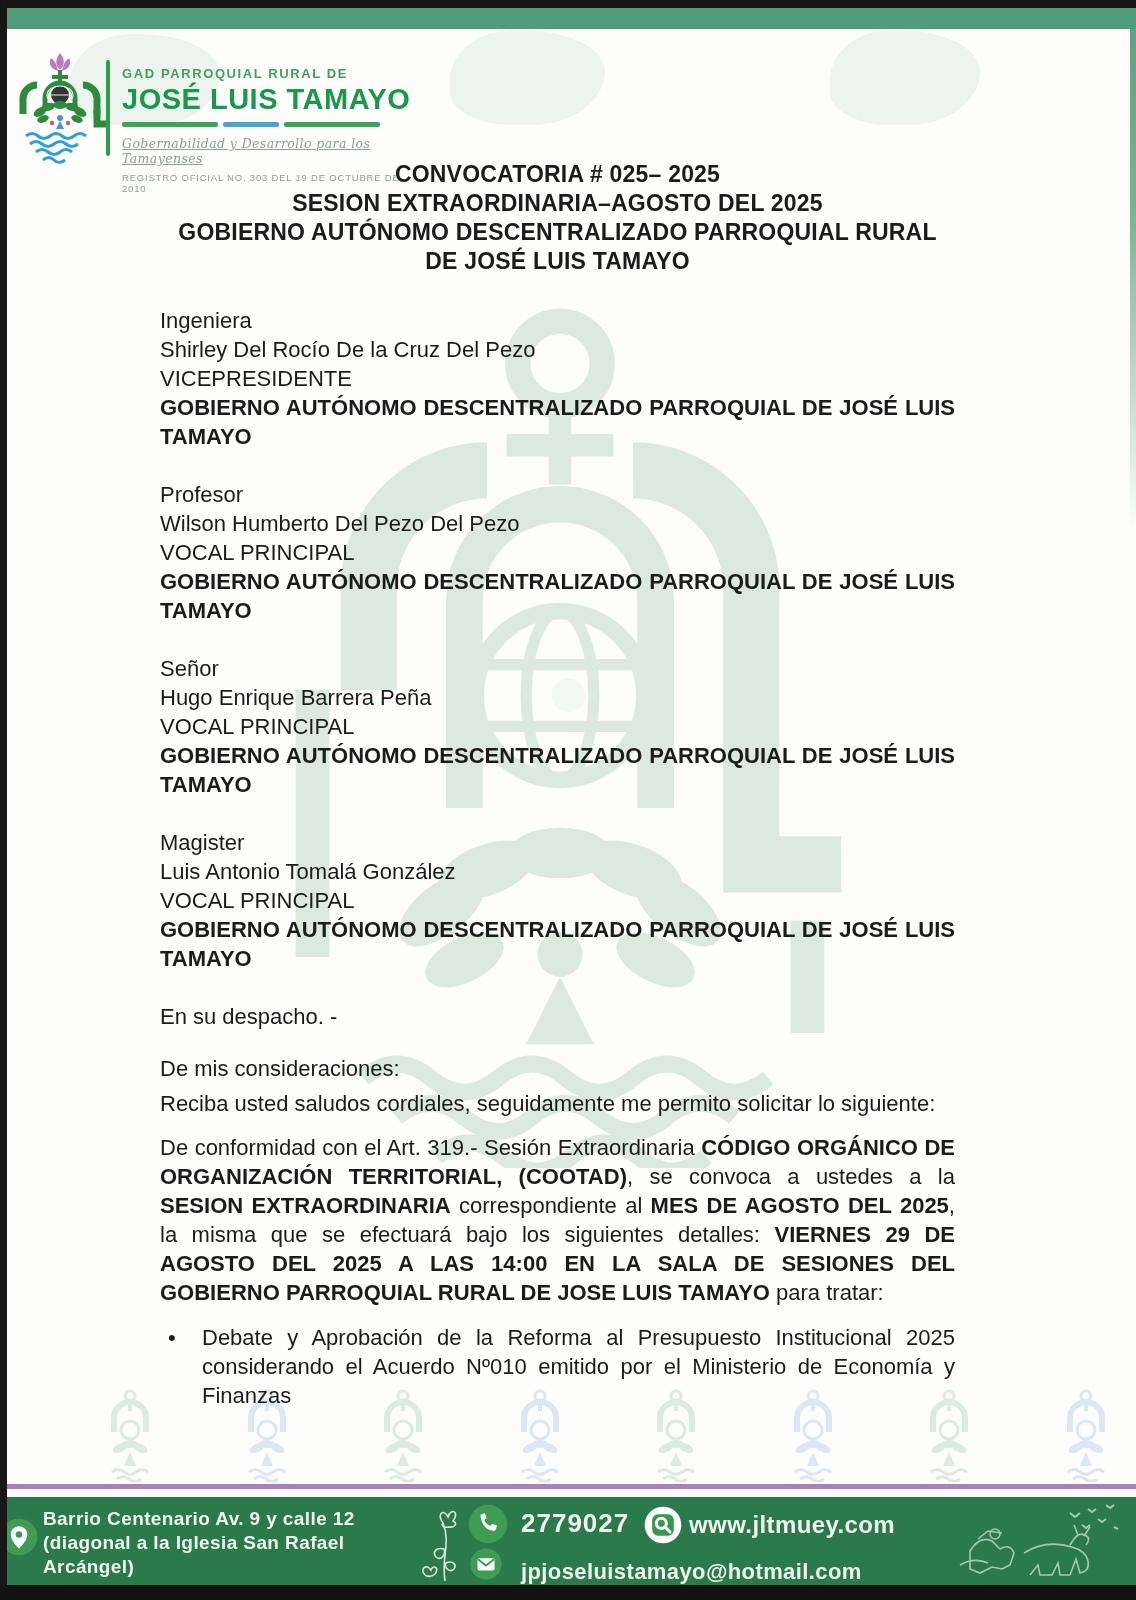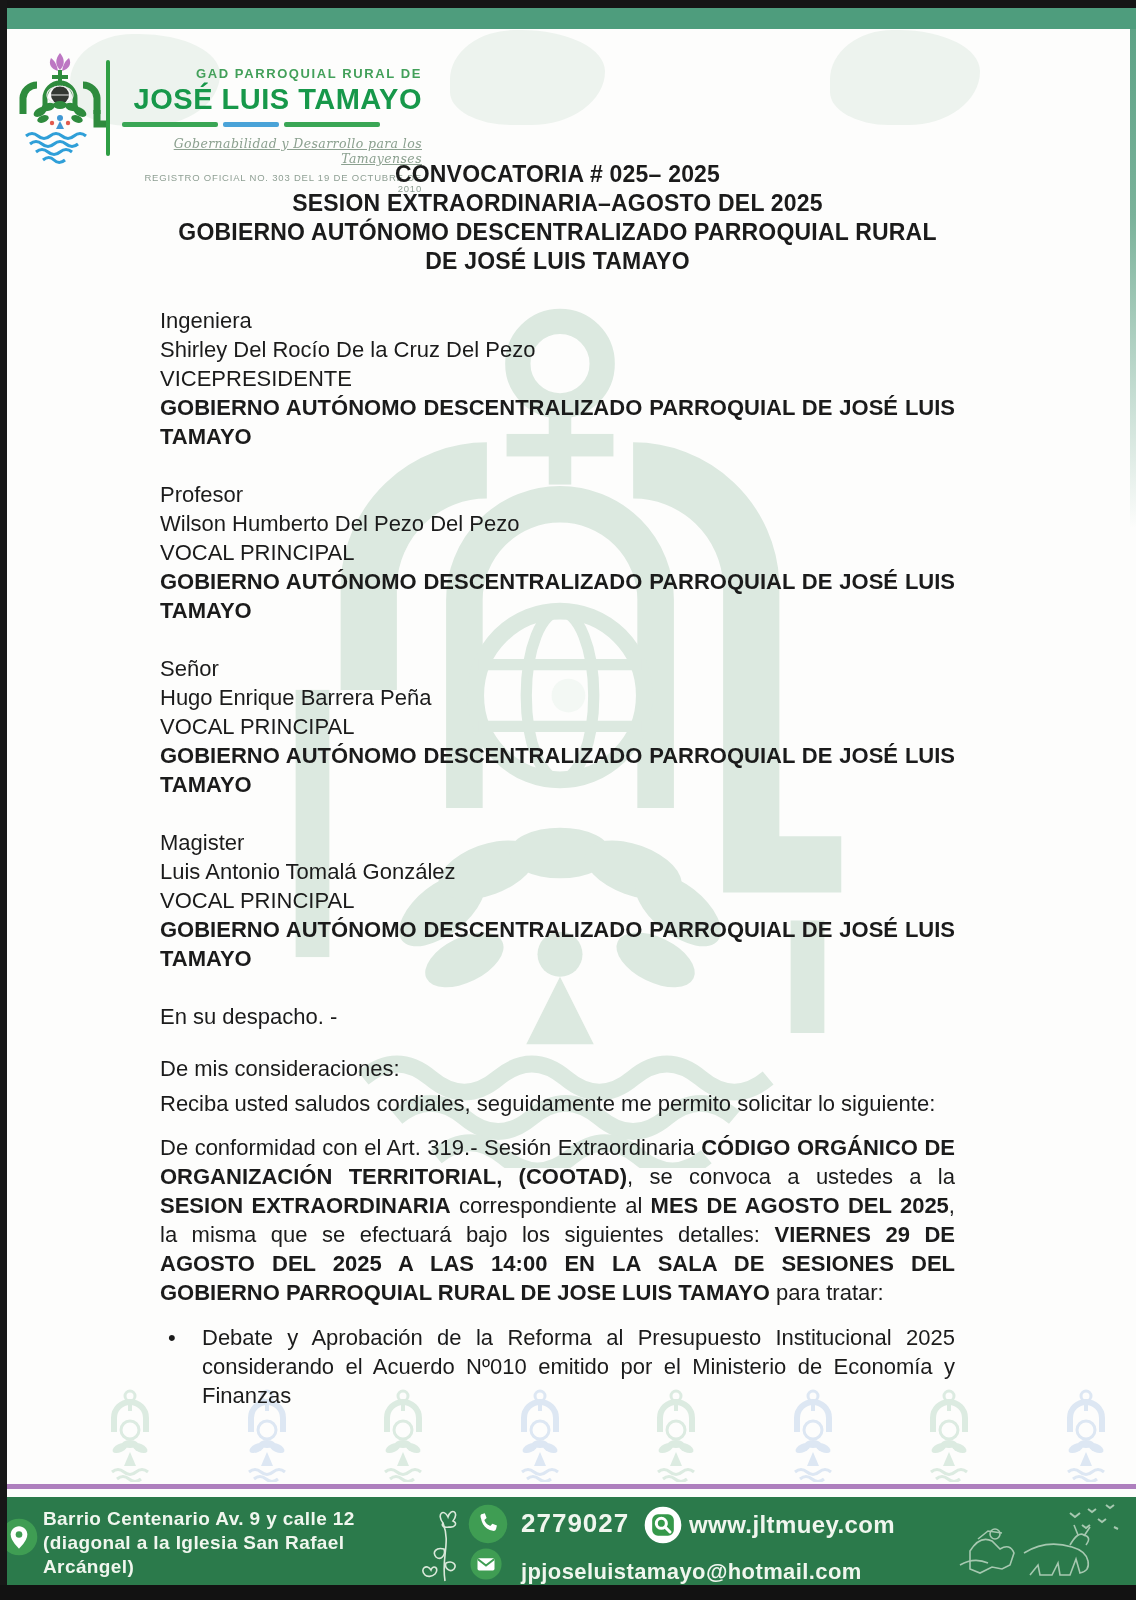--- a/index.html
+++ b/index.html
@@ -19,21 +19,21 @@
     border-radius:48% 62% 55% 45%/60% 50% 65% 40%;}
   
   .wm-center{position:absolute;left:150px;top:268px;width:820px;height:900px;z-index:1;}
   
   .wm-row{position:absolute;left:100px;right:20px;top:1382px;height:100px;z-index:1;
     display:flex;justify-content:space-between;align-items:flex-end;}
   .wm-row span{display:block;width:60px;height:96px;}
   .wm-row span:nth-child(odd){color:#dcebe1;}
   .wm-row span:nth-child(even){color:#dde7f3;}
   
-  .header{position:absolute;top:28px;left:0;right:0;height:140px;z-index:5;text-align:right;}
+  .header{position:absolute;top:28px;left:0;right:0;height:140px;z-index:5;}
   .emblem{position:absolute;left:10px;top:22px;}
   .logo-sep{position:absolute;left:106px;top:32px;width:4px;height:96px;background:#2f9e44;border-radius:2px;}
   .logo-text{position:absolute;left:122px;top:38px;width:300px;}
   .logo-small{font-size:13px;font-weight:700;letter-spacing:1.6px;color:#43a05a;}
   .logo-name{font-size:29px;font-weight:700;letter-spacing:.5px;color:#17984a;margin-top:2px;}
   .logo-underline{display:flex;gap:5px;margin-top:6px;width:258px;}
   .logo-underline i{display:block;height:5px;border-radius:2px;}
   .u-g1{width:96px;background:#3aa655;}
   .u-b{width:56px;background:#4aa3d8;}
   .u-g2{width:96px;background:#3aa655;}

